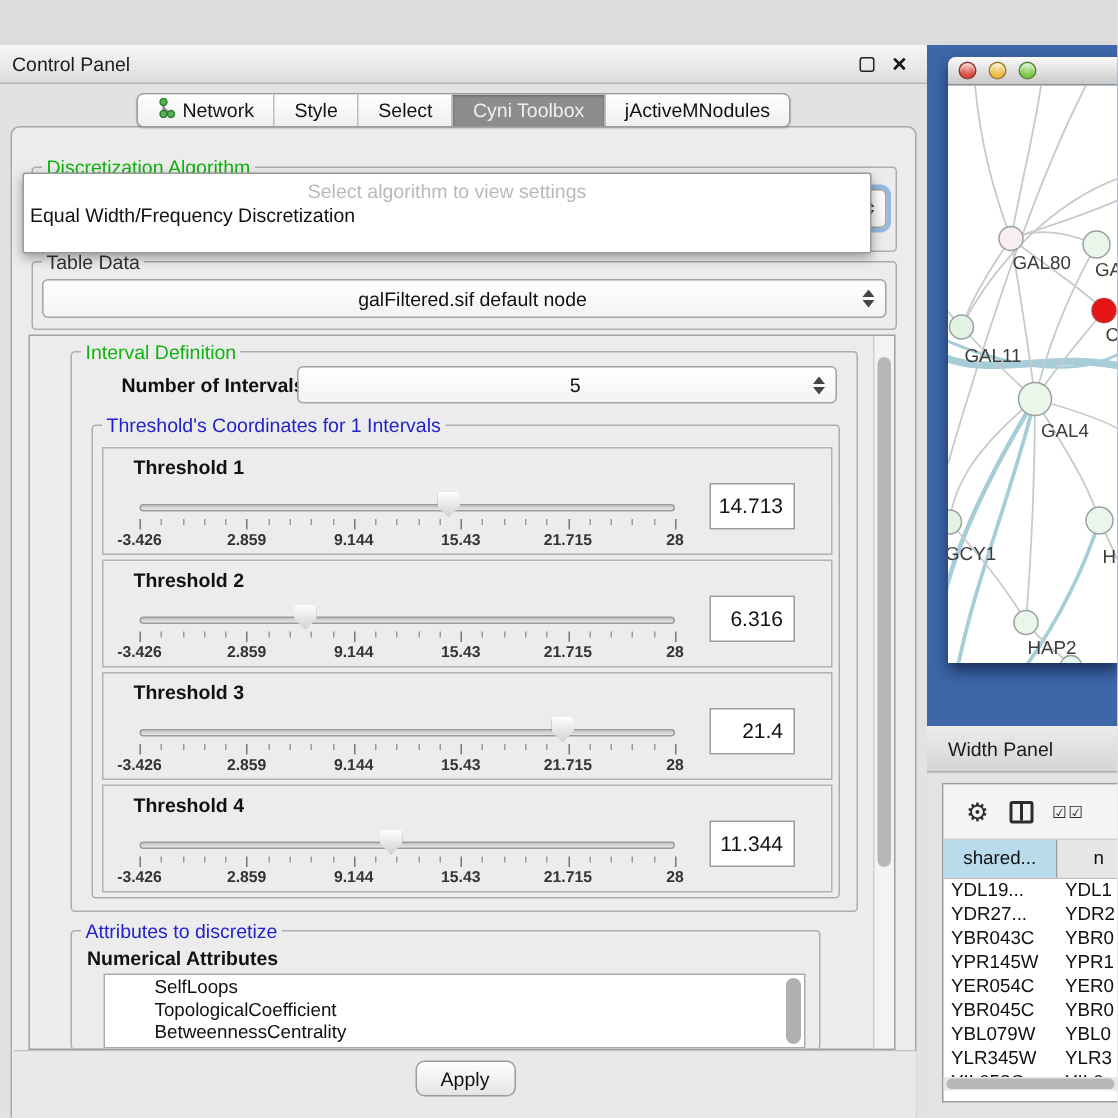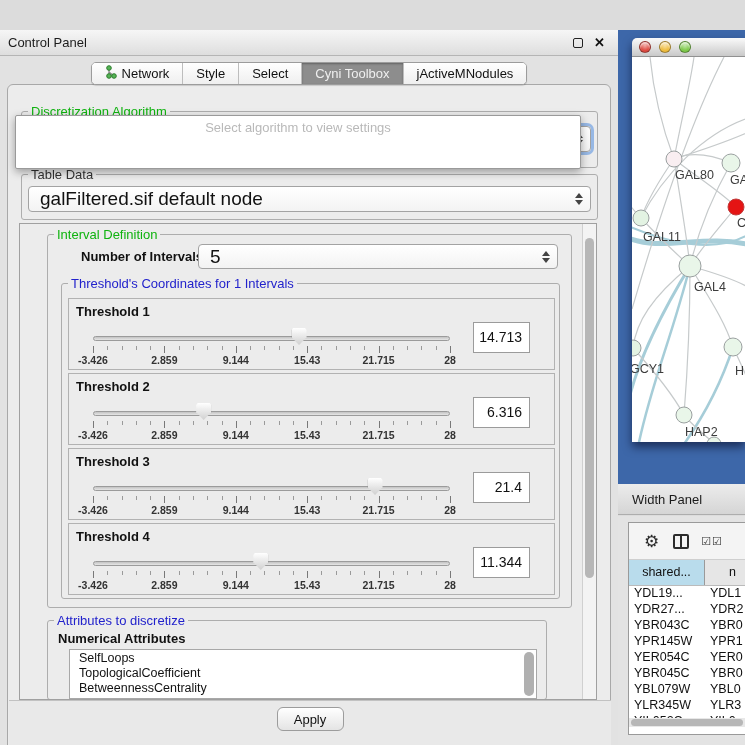--- a/index.html
+++ b/index.html
@@ -31,22 +31,22 @@
     background:#ececec; border:1px solid #a8a8a8; border-radius:6px; }
 
   .group { position:absolute; border:1px solid #adadad; border-radius:3px; }
   .gtitle { position:absolute; top:-8px; left:6px; background:#ececec; padding:0 3px;
     font-size:13px; white-space:nowrap; }
   .gtitle.green { color:#0fb30f; }
   .gtitle.blue  { color:#2222cc; }
   .gtitle.dark  { color:#333; }
 
   .combo { position:absolute; height:26px; background:linear-gradient(#ffffff,#f3f3f3);
-    border:1px solid #a3a3a3; border-radius:4px; font-size:19px; color:#111;
-    display:flex; align-items:center; padding-left:11px; }
+    border:1px solid #a3a3a3; border-radius:4px; font-size:13px; color:#111;
+    display:flex; align-items:center; padding-left:11px;justify-content:center; }
   .combo .stepper { position:absolute; right:7px; top:0; bottom:0; display:flex;
     flex-direction:column; justify-content:center; gap:2px; }
   .combo .stepper i { display:block; width:0; height:0; border-left:4px solid transparent;
     border-right:4px solid transparent; }
   .combo .stepper i.up { border-bottom:5px solid #444; }
   .combo .stepper i.dn { border-top:5px solid #444; }
   .combo.focused { box-shadow:0 0 0 3px rgba(95,150,225,0.6); }
 
   .popup { position:absolute; left:7px; top:30px; width:566px; height:54px; background:#ffffff;
     border:1px solid #9a9a9a; border-radius:2px; box-shadow:0 3px 8px rgba(0,0,0,0.35); z-index:4; }
@@ -57,38 +57,38 @@
   .scrollpane { position:absolute; left:11px; top:138px; width:578px; height:477px;
     border:1px solid #a0a0a0; overflow:hidden; background:#ececec; }
   .vscroll { position:absolute; right:0; top:0; bottom:0; width:14px; background:#f3f3f3;
     border-left:1px solid #d0d0d0; }
   .vscroll .thumb { position:absolute; left:2px; width:9px; border-radius:5px; background:#b7b7b7; }
 
   .bold-label { position:absolute; font-size:13px; font-weight:bold; color:#111; white-space:nowrap; }
 
   .tpanel { position:absolute; left:6px; width:487px; height:72px; border:1px solid #b2b2b2;
     background:#ececec; }
-  .tpanel .tlabel { position:absolute; left:7px; top:5px; font-size:13px; font-weight:bold; color:#111;text-align:right; }
+  .tpanel .tlabel { position:absolute; left:20px; top:5px; font-size:13px; font-weight:bold; color:#111;text-align:right; }
   .tpanel .track { position:absolute; left:24px; top:37px; width:357px; height:5px;
     border:1px solid #9b9b9b; border-radius:3px; background:linear-gradient(#c3c3c3,#e6e6e6); }
   .tpanel .handle { position:absolute; top:29px; width:15px; height:17px;
     background:linear-gradient(#ffffff,#d0d0d0);
     clip-path:polygon(10% 0,90% 0,100% 12%,100% 55%,50% 100%,0 55%,0 12%);
     filter:drop-shadow(0 0 1px #808080); }
   .tpanel .ticks { position:absolute; left:0; top:47px; height:8px; width:100%; }
   .tick { position:absolute; top:0; width:1px; height:4px; background:#9a9a9a; }
   .tick.major { height:7px; background:#787878; }
   .tpanel .ticklabels { position:absolute; left:0; top:55px; width:100%; height:12px; }
   .tpanel .ticklabels span { position:absolute; transform:translateX(-50%); font-size:10.5px;
     font-weight:bold; color:#333; white-space:nowrap; }
   .valuebox { position:absolute; left:404px; top:23px; width:57px; height:31px; background:#ffffff;
     border:1px solid #9b9b9b; font-size:14px; color:#111; text-align:right;
     line-height:29px; padding-right:7px; }
 
-  .attr-list { position:absolute; background:#ffffff; border:1px solid #a8a8a8; overflow:hidden; }
+  .attr-list { position:absolute; background:#ffffff; border:1px solid #a8a8a8; overflow:hidden;padding-left:24px; }
   .list-row { font-size:12.5px; color:#111; padding:1px 0 1px 9px; height:15px; white-space:nowrap; }
   .attr-list .thumb { position:absolute; right:2px; top:2px; width:10px; height:44px;
     border-radius:5px; background:#b0b0b0; }
 
   .apply-strip { position:absolute; left:1px; top:615px; width:602px; height:66px;
     background:#e9e9e9; border-top:1px solid #c2c2c2; border-radius:0 0 6px 6px; z-index:3; }
   .apply-btn { display:block; margin:6px auto 0; width:67px; height:24px; font-size:13px; color:#111;
     background:linear-gradient(#ffffff,#e4e4e4); border:1px solid #9c9c9c; border-radius:6px;
     font-family:"Liberation Sans",sans-serif; }
 
@@ -180,20 +180,21 @@
       </div>
       <div class="combo focused" style="left:20px; top:41px; width:563px; z-index:1;">
         <span class="stepper">
             <i class="up"></i>
             <i class="dn"></i>
           </span>
       </div>
 
       <div class="popup">
         <div class="hint">Select algorithm to view settings</div>
+        <div class="opt">Equal Width/Frequency Discretization</div>
       </div>
 
       <div class="group" style="left:13px; top:89px; width:577px; height:46px;">
         <span class="gtitle dark">Table Data</span>
       </div>
       <div class="combo" style="left:20px; top:101px; width:563px;">
         <span>galFiltered.sif default node</span>
         <span class="stepper">
             <i class="up"></i>
             <i class="dn"></i>

